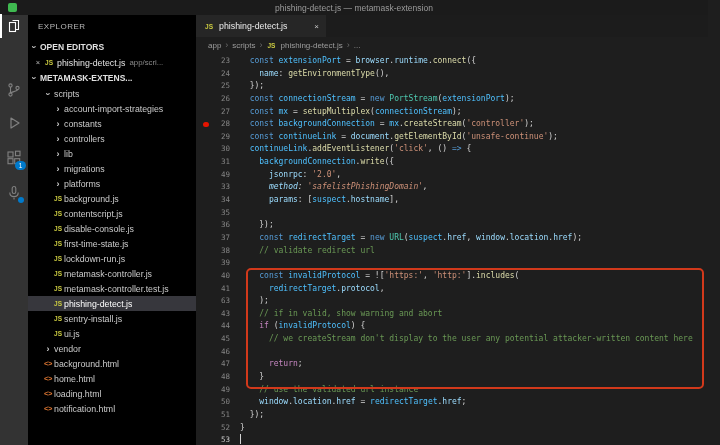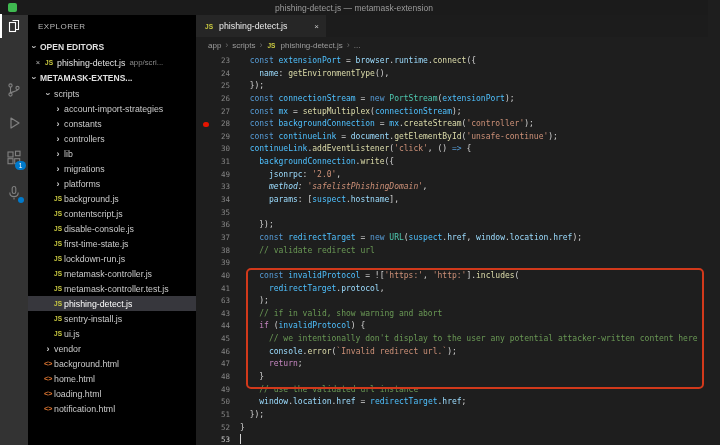--- a/index.html
+++ b/index.html
@@ -345,25 +345,24 @@
             <div class="code-row">
               <span class="gutter">43</span>
               <span class="code-text" style="padding-left: 4ch;"><span class="tk-cm">// if in valid, show warning and abort</span></span>
             </div>
             <div class="code-row">
               <span class="gutter">44</span>
               <span class="code-text" style="padding-left: 4ch;"><span class="tk-ctrl">if</span><span class="tk-pl"> (</span><span class="tk-cv">invalidProtocol</span><span class="tk-pl">) {</span></span>
             </div>
             <div class="code-row">
               <span class="gutter">45</span>
-              <span class="code-text" style="padding-left: 6ch;"><span class="tk-cm">// we intentionally don't display to the user any potential attacker-written content here</span></span>
+              <span class="code-text" style="padding-left: 6ch;"><span class="tk-cm">// we createStream don't display to the user any potential attacker-written content here</span></span>
             </div>
             <div class="code-row">
               <span class="gutter">46</span>
-              <span class="code-text" style="padding-left: 6ch;"><span class="tk-v">console</span><span class="tk-pl">.</span><span class="tk-fn">error</span><span class="tk-pl">(</span><span class="tk-str">`Invalid redirect url.`</span><span class="tk-pl">);</span></span>
             </div>
             <div class="code-row">
               <span class="gutter">47</span>
               <span class="code-text" style="padding-left: 6ch;"><span class="tk-ctrl">return</span><span class="tk-pl">;</span></span>
             </div>
             <div class="code-row">
               <span class="gutter">48</span>
               <span class="code-text" style="padding-left: 4ch;"><span class="tk-pl">}</span></span>
             </div>
             <div class="code-row">

